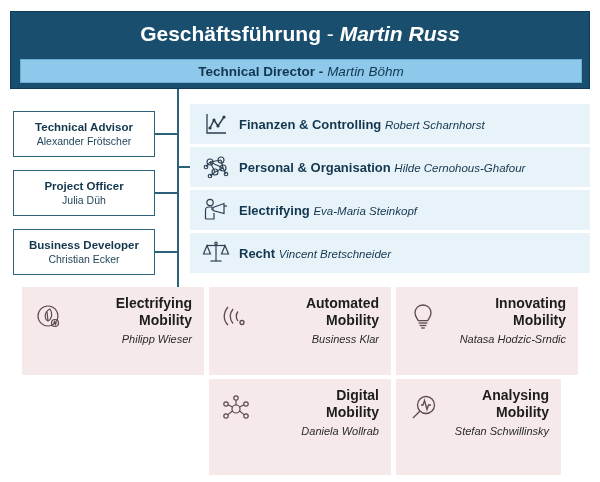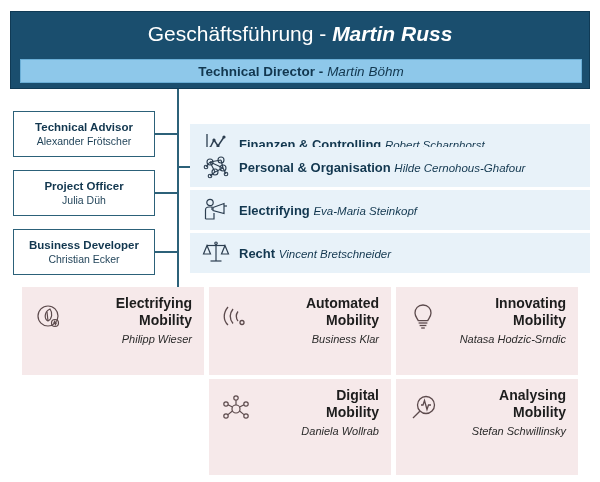--- a/index.html
+++ b/index.html
@@ -20,21 +20,21 @@
     background:#1a4e6e;
     border:1px solid #103a55;
     box-sizing:border-box;
   }
   .hdr-title{
     position:absolute;left:0;top:9px;width:100%;
     text-align:center;color:#ffffff;
     font-size:21px;line-height:26px;
     white-space:nowrap;
   }
-  .hdr-title b{font-weight:normal;margin-top:16px;}
+  .hdr-title b{font-weight:bold;margin-top:16px;}
   .hdr-title i{font-style:italic;font-weight:bold;}
   .td-band{
     position:absolute;left:9px;top:47px;width:562px;height:24px;
     background:#8ec8ea;
     border:1px solid #6aaed6;
     box-sizing:border-box;
     display:flex;align-items:center;justify-content:center;
   }
   .td-band span{
     font-size:13.5px;color:#12374f;white-space:nowrap;
@@ -64,21 +64,21 @@
   #staff1{top:170px;}
   #staff2{top:229px;}
 
   
   .deptrow{
     position:absolute;left:190px;width:400px;height:40px;
     background:#e8f2f9;
     box-sizing:border-box;
     display:flex;align-items:center;
   }
-  #dept0{top:104px;margin-top:20px;}
+  #dept0{top:104px;}
   #dept1{top:147px;}
   #dept2{top:190px;}
   #dept3{top:233px;}
   .dept-ico{
     width:36px;min-width:36px;height:30px;
     display:flex;align-items:center;justify-content:center;
     margin-left:8px;
   }
   .dept-txt{
     font-size:13px;color:#12374f;white-space:nowrap;margin-left:5px;
@@ -285,21 +285,21 @@
         </g>
       </svg>
     </div>
     <div class="p-txt">
       <div class="p-title">Digital</div>
       <div class="p-title">Mobility</div>
       <div class="p-name">Daniela Wollrab</div>
     </div>
   </div>
 
-  <div class="pink" style="left:396px;top:379px;width:182px;height:96px;">
+  <div class="pink" style="left:396px;top:379px;width:165px;height:96px;">
     <div class="p-ico">
       <svg width="32" height="32" viewBox="0 0 32 32">
         <g fill="none" stroke="#5c4a4c" stroke-width="1.3">
           <circle cx="19" cy="12" r="8.5"></circle>
           <line x1="12.8" y1="18.2" x2="6" y2="25"></line>
           <polyline points="14,12 16,12 17.5,7.5 20,16.5 21.5,12 24,12"></polyline>
         </g>
       </svg>
     </div>
     <div class="p-txt">

